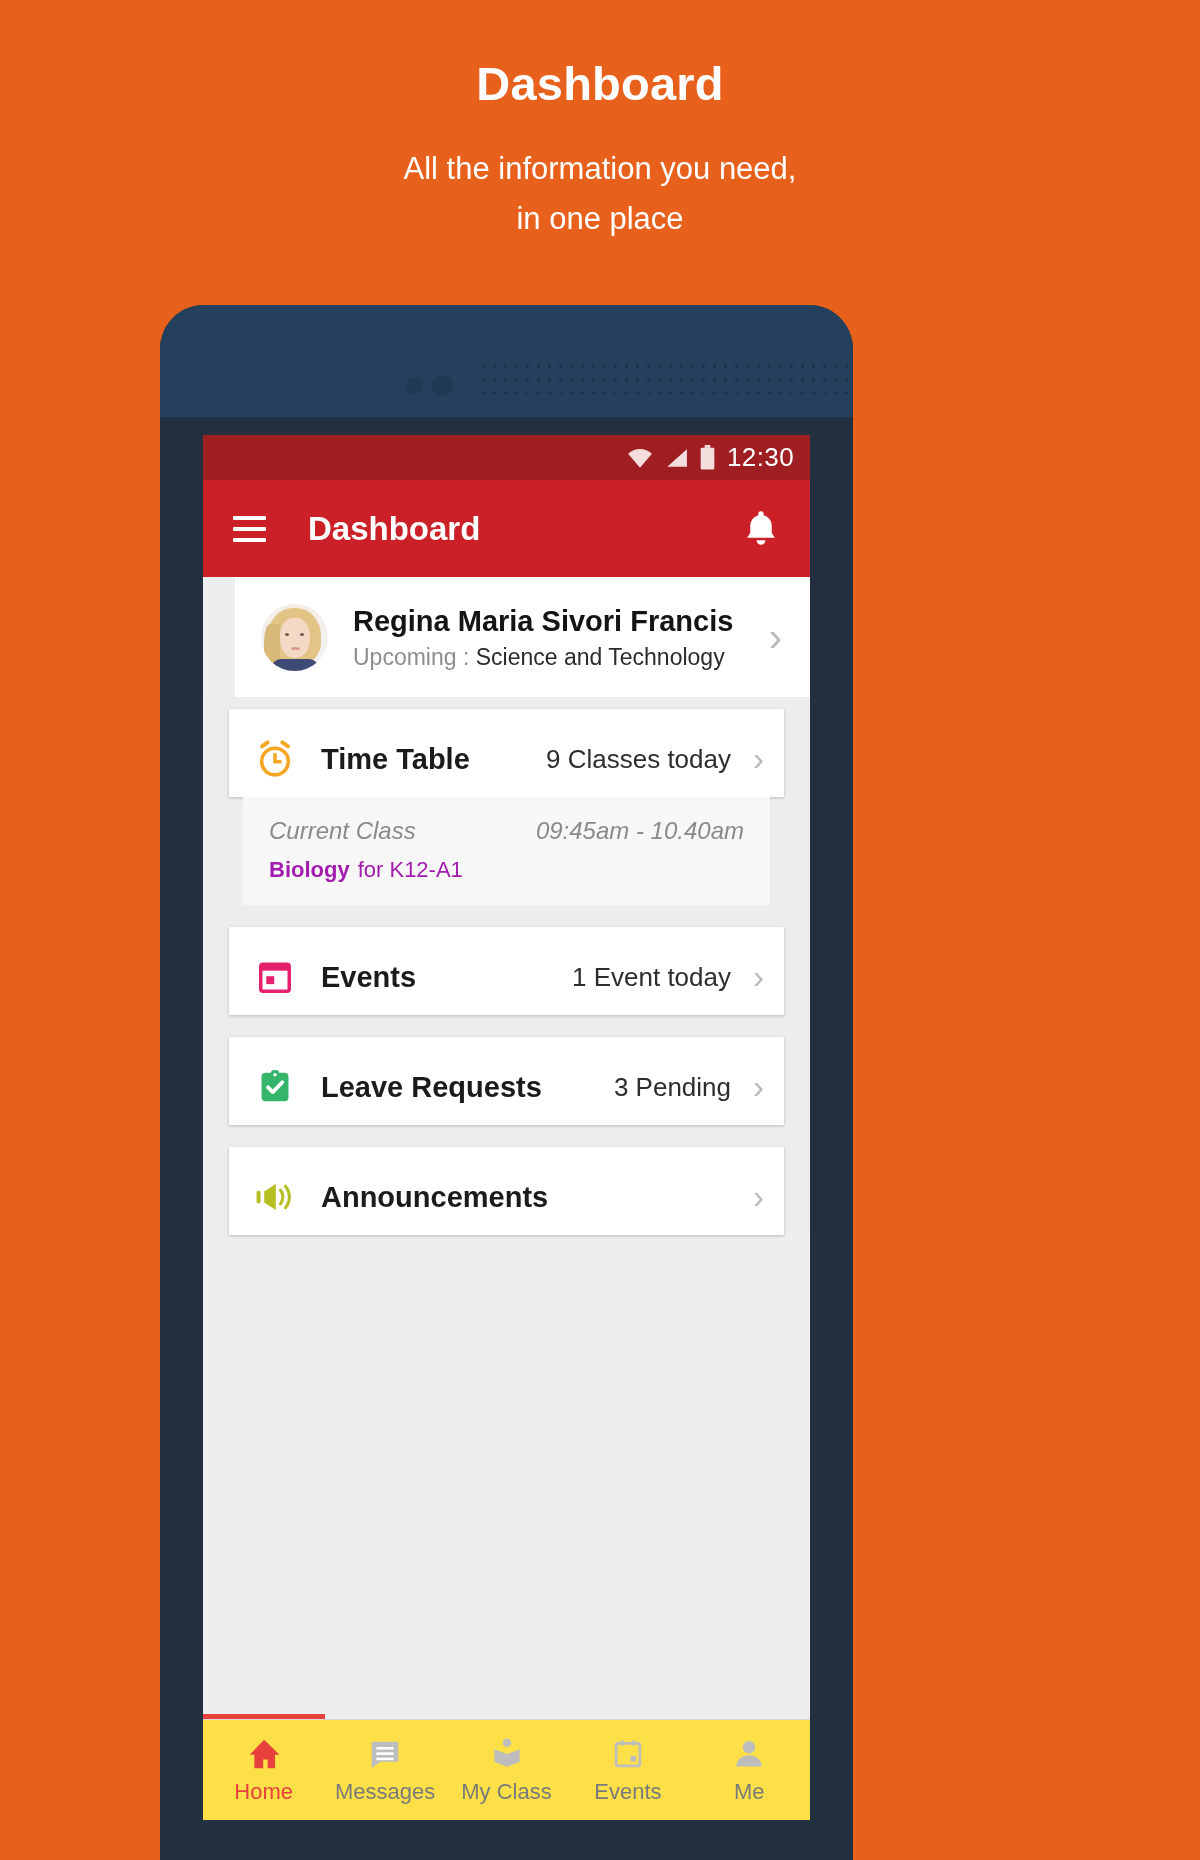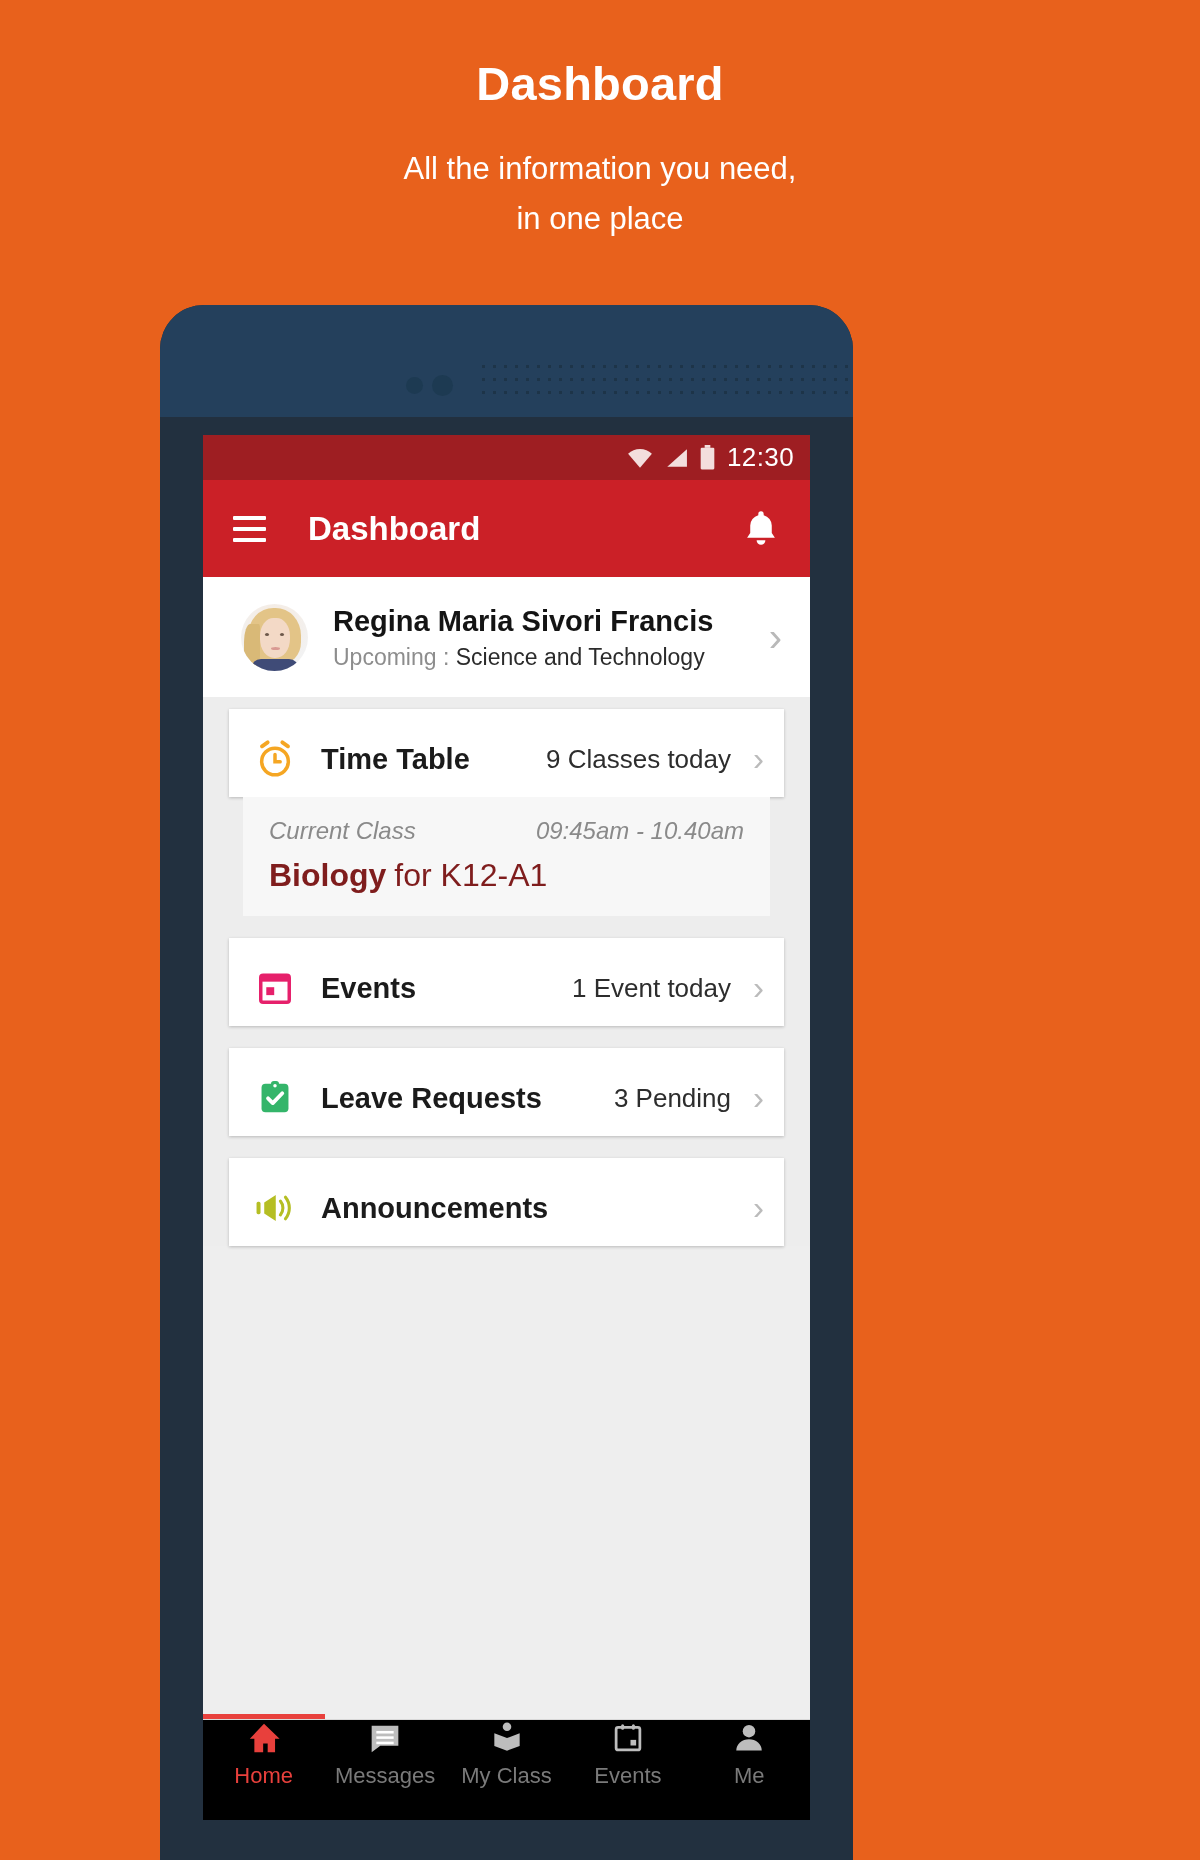--- a/index.html
+++ b/index.html
@@ -71,21 +71,21 @@
   .hamburger { width: 33px; margin-left: 8px; cursor: pointer; }
   .hamburger span { display: block; height: 4px; background: #fff; border-radius: 1px; margin: 7px 0; }
   .appbar-title {
     color: #fff; font-size: 33px; font-weight: bold; margin-left: 42px; flex: 1;
   }
   .bell { width: 34px; height: 38px; margin-right: 10px; cursor: pointer; }
 
   
   .profile {
     background: #fff; height: 120px;
-    display: flex; align-items: center; padding: 0 22px 0 38px;
+    display: flex; align-items: center; padding: 0 22px 0 26px; margin-left: 32px;
   }
   .avatar {
     width: 67px; height: 67px; border-radius: 50%; flex: none;
     background: radial-gradient(circle at 50% 30%, #f6e9dd 0%, #f2f2f2 70%);
     overflow: hidden; position: relative;
   }
   .av-hair { position: absolute; left: 7px; top: 4px; width: 53px; height: 57px;
              background: #e3c487; border-radius: 48% 48% 40% 40%; }
   .av-hair2{ position: absolute; left: 3px; top: 20px; width: 16px; height: 45px;
              background: #d9b977; border-radius: 40% 10% 30% 40%; }
@@ -119,33 +119,33 @@
   .card .meta  { margin-left: auto; font-size: 26px; color: #2d2d2d; }
   .card .chev-sm { color: #bbbbbb; font-size: 33px; font-weight: 300; margin-left: 22px; cursor: pointer; }
 
   
   .tt-detail { background: #f7f7f7; margin: 0 40px; }
   .tt-row { padding: 20px 26px 22px 26px; }
   .tt-row + .tt-row { border-top: 1px solid #e2e2e2; }
   .tt-line1 { display: flex; justify-content: space-between; align-items: baseline; font-style: italic; }
   .tt-kind { font-size: 24px; color: #8a8a8a; }
   .tt-time { font-size: 24px; color: #8a8a8a; }
-  .tt-line2 { margin-top: 12px; font-size: 32px; color: #7f1d1d; }
+  .tt-line2 { margin-top: 12px; font-size: 22px; color: #a21caf; }
   .tt-line2 b { font-weight: bold; }
   .tt-line2 span { font-weight: 400; margin-left: 8px; }
 
   .gap { height: 22px; }
 
   
   .navwrap { position: absolute; left: 0; bottom: 0; width: 100%; }
   .nav-indicator { height: 5px; width: 122px; background: #e8403c; }
   .nav-shadowline { height: 1px; background: #d8d8d8; }
   .bottomnav {
-    height: 100px; background: #000000;
-    display: flex; align-items: flex-start;
+    height: 100px; background: #fde047;
+    display: flex; align-items: center;
   }
   .nav-item {
     flex: 1; display: flex; flex-direction: column; align-items: center;
     gap: 9px; cursor: pointer;
   }
   .nav-item .nlabel { font-size: 22px; color: #7a7a7a; }
   .nav-item.active .nlabel { color: #e8403c; }
   .nav-ico { height: 34px; display: flex; align-items: flex-end; }
 </style>
 </head>

